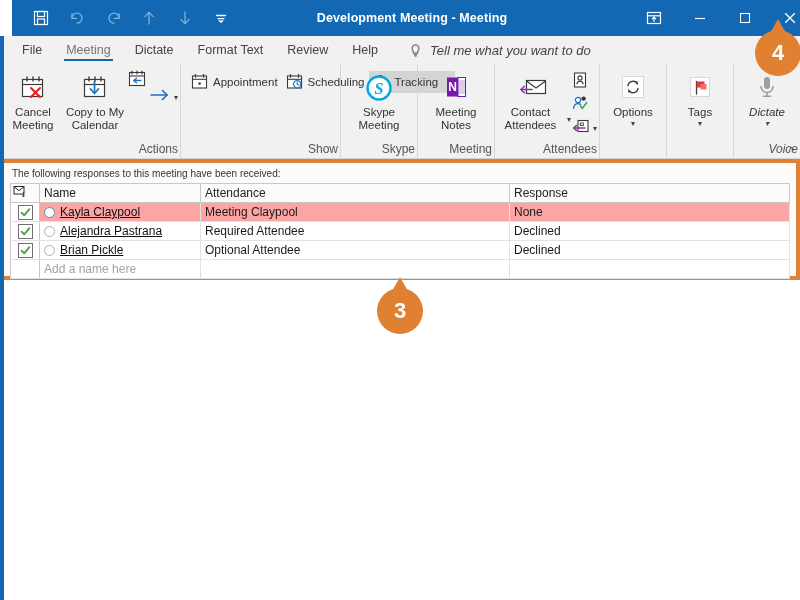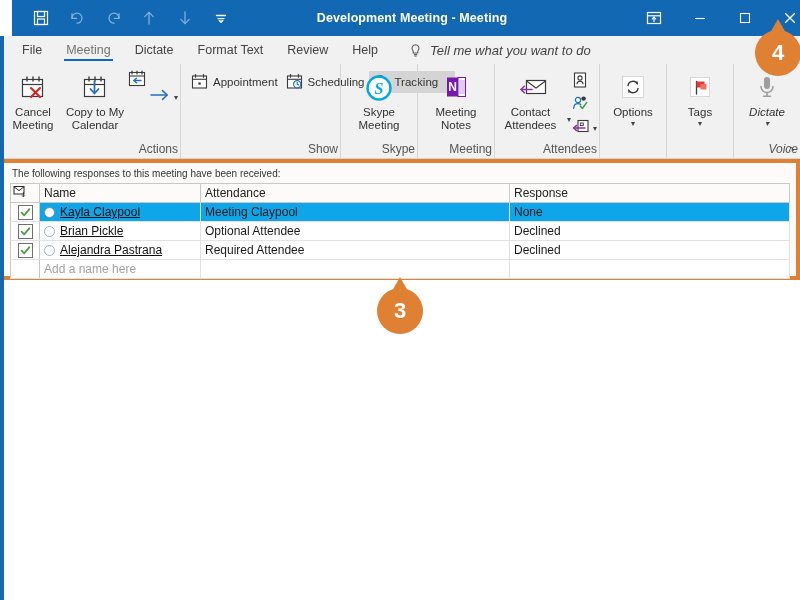--- a/index.html
+++ b/index.html
@@ -241,21 +241,21 @@
     color: #1a1a1a;
     overflow: hidden;
     white-space: nowrap;
   }
   table.attendees td.col-check {
     width: 24px;
     padding: 0;
     text-align: center;
     border-right: 1px solid #c8c8c8;
   }
-  tr.row-selected td { background: #0ea5e9; }
+  tr.row-selected td { background: #fca5a5; }
   tr.row-selected td.col-check { background: #ffffff; }
   .chk {
     width: 13px; height: 13px;
     display: inline-flex;
     align-items: center; justify-content: center;
     border: 1px solid #6f6f6f;
     background: #ffffff;
     vertical-align: middle;
   }
   .namecell { display: flex; align-items: center; gap: 5px; }
@@ -701,41 +701,41 @@
             <td class="col-check">
               <span class="chk">
                 <svg width="11" height="11" viewBox="0 0 11 11" fill="none" stroke="#4aa23f" stroke-width="1.8" stroke-linecap="round" stroke-linejoin="round">
                   <path d="M1.6 5.6 L4.2 8.4 L9.4 2.2"></path>
                 </svg>
               </span>
             </td>
             <td>
               <span class="namecell">
                 <span class="presence"></span>
-                <span class="attname">Brian Pickle</span>
+                <span class="attname">Alejandra Pastrana</span>
               </span>
             </td>
-            <td>Optional Attendee</td>
+            <td>Required Attendee</td>
             <td>Declined</td>
           </tr>
           <tr>
             <td class="col-check">
               <span class="chk">
                 <svg width="11" height="11" viewBox="0 0 11 11" fill="none" stroke="#4aa23f" stroke-width="1.8" stroke-linecap="round" stroke-linejoin="round">
                   <path d="M1.6 5.6 L4.2 8.4 L9.4 2.2"></path>
                 </svg>
               </span>
             </td>
             <td>
               <span class="namecell">
                 <span class="presence"></span>
-                <span class="attname">Alejandra Pastrana</span>
+                <span class="attname">Brian Pickle</span>
               </span>
             </td>
-            <td>Required Attendee</td>
+            <td>Optional Attendee</td>
             <td>Declined</td>
           </tr>
           <tr>
             <td class="col-check"></td>
             <td>
               <span class="addname">Add a name here</span>
             </td>
             <td></td>
             <td></td>
           </tr>

